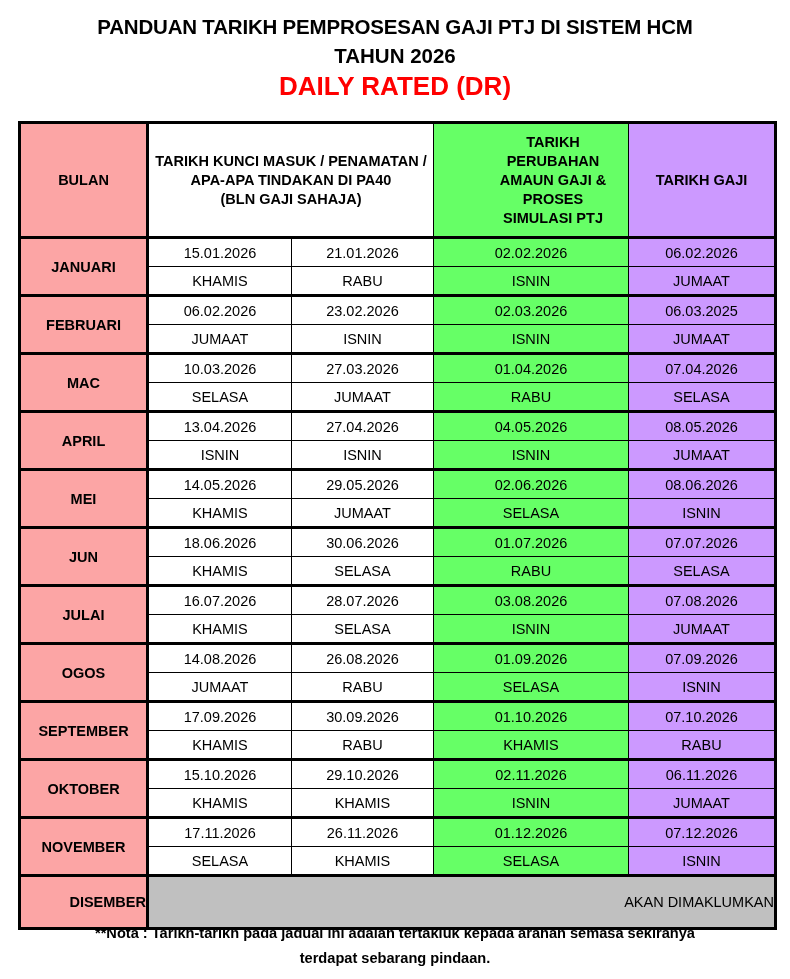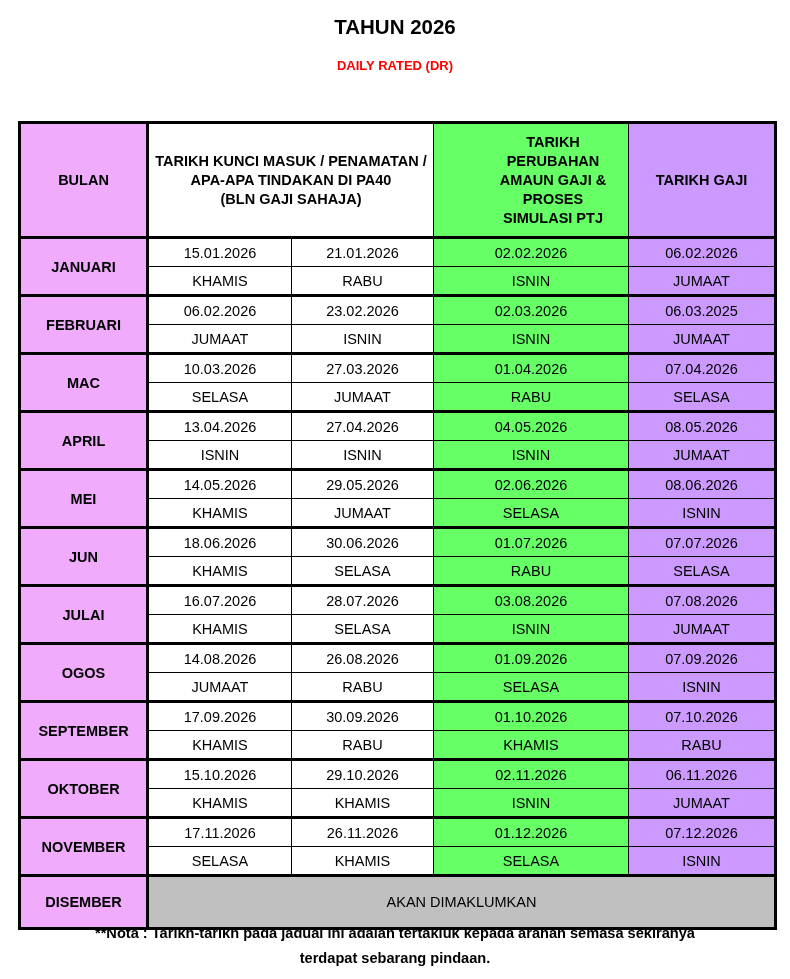--- a/index.html
+++ b/index.html
@@ -35,25 +35,25 @@
     color: #000000;
     white-space: nowrap;
   }
   .title-line2 {
     font-size: 20.5px;
     font-weight: bold;
     line-height: 29px;
     color: #000000;
   }
   .title-line3 {
-    font-size: 13px;
+    font-size: 26px;
     font-weight: bold;
     line-height: 29px;
     color: #FF0000;
-    margin-top: 10px;
+    margin-top: 2px;
   }
 
   
   .table-wrap {
     position: absolute;
     left: 18px;
     top: 121px;
     width: 756px;
   }
   table.sched {
@@ -73,21 +73,21 @@
 
   
   col.c-bulan  { width: 128px; }
   col.c-d1     { width: 144px; }
   col.c-d2     { width: 142px; }
   col.c-green  { width: 195px; }
   col.c-purple { width: 147px; }
 
   
   .cell-bulan {
-    background: #f0abfc;
+    background: #fca5a5;
     font-weight: bold;
     font-size: 15px;
     border-left: 3px solid #000000 !important;
     border-right: 3px solid #000000 !important;
   }
   .cell-green  { background: #66FF66; }
   .cell-purple {
     background: #CC99FF;
     border-right: 3px solid #000000 !important;
   }
@@ -120,20 +120,21 @@
 
   
   td.month-span {
     border-bottom: 3px solid #000000 !important;
   }
 
   tr.r-disember td {
     height: 50px;
     border-bottom: 3px solid #000000 !important;
     border-top: none;
+    text-align: right;
   }
 
   
   .note {
     position: absolute;
     left: 0;
     top: 921px;
     width: 790px;
     text-align: center;
     font-size: 14.6px;
@@ -142,20 +143,21 @@
     color: #000000;
   }
   .note span { display: block; }
 </style>
 </head>
 <body>
 
 <div class="page">
 
   <div class="title-block">
+    <div class="title-line1">PANDUAN TARIKH PEMPROSESAN GAJI PTJ DI SISTEM HCM</div>
     <div class="title-line2">TAHUN 2026</div>
     <div class="title-line3">DAILY RATED (DR)</div>
   </div>
 
   <div class="table-wrap">
     <table class="sched">
       <colgroup>
         <col class="c-bulan">
         <col class="c-d1">
         <col class="c-d2">

